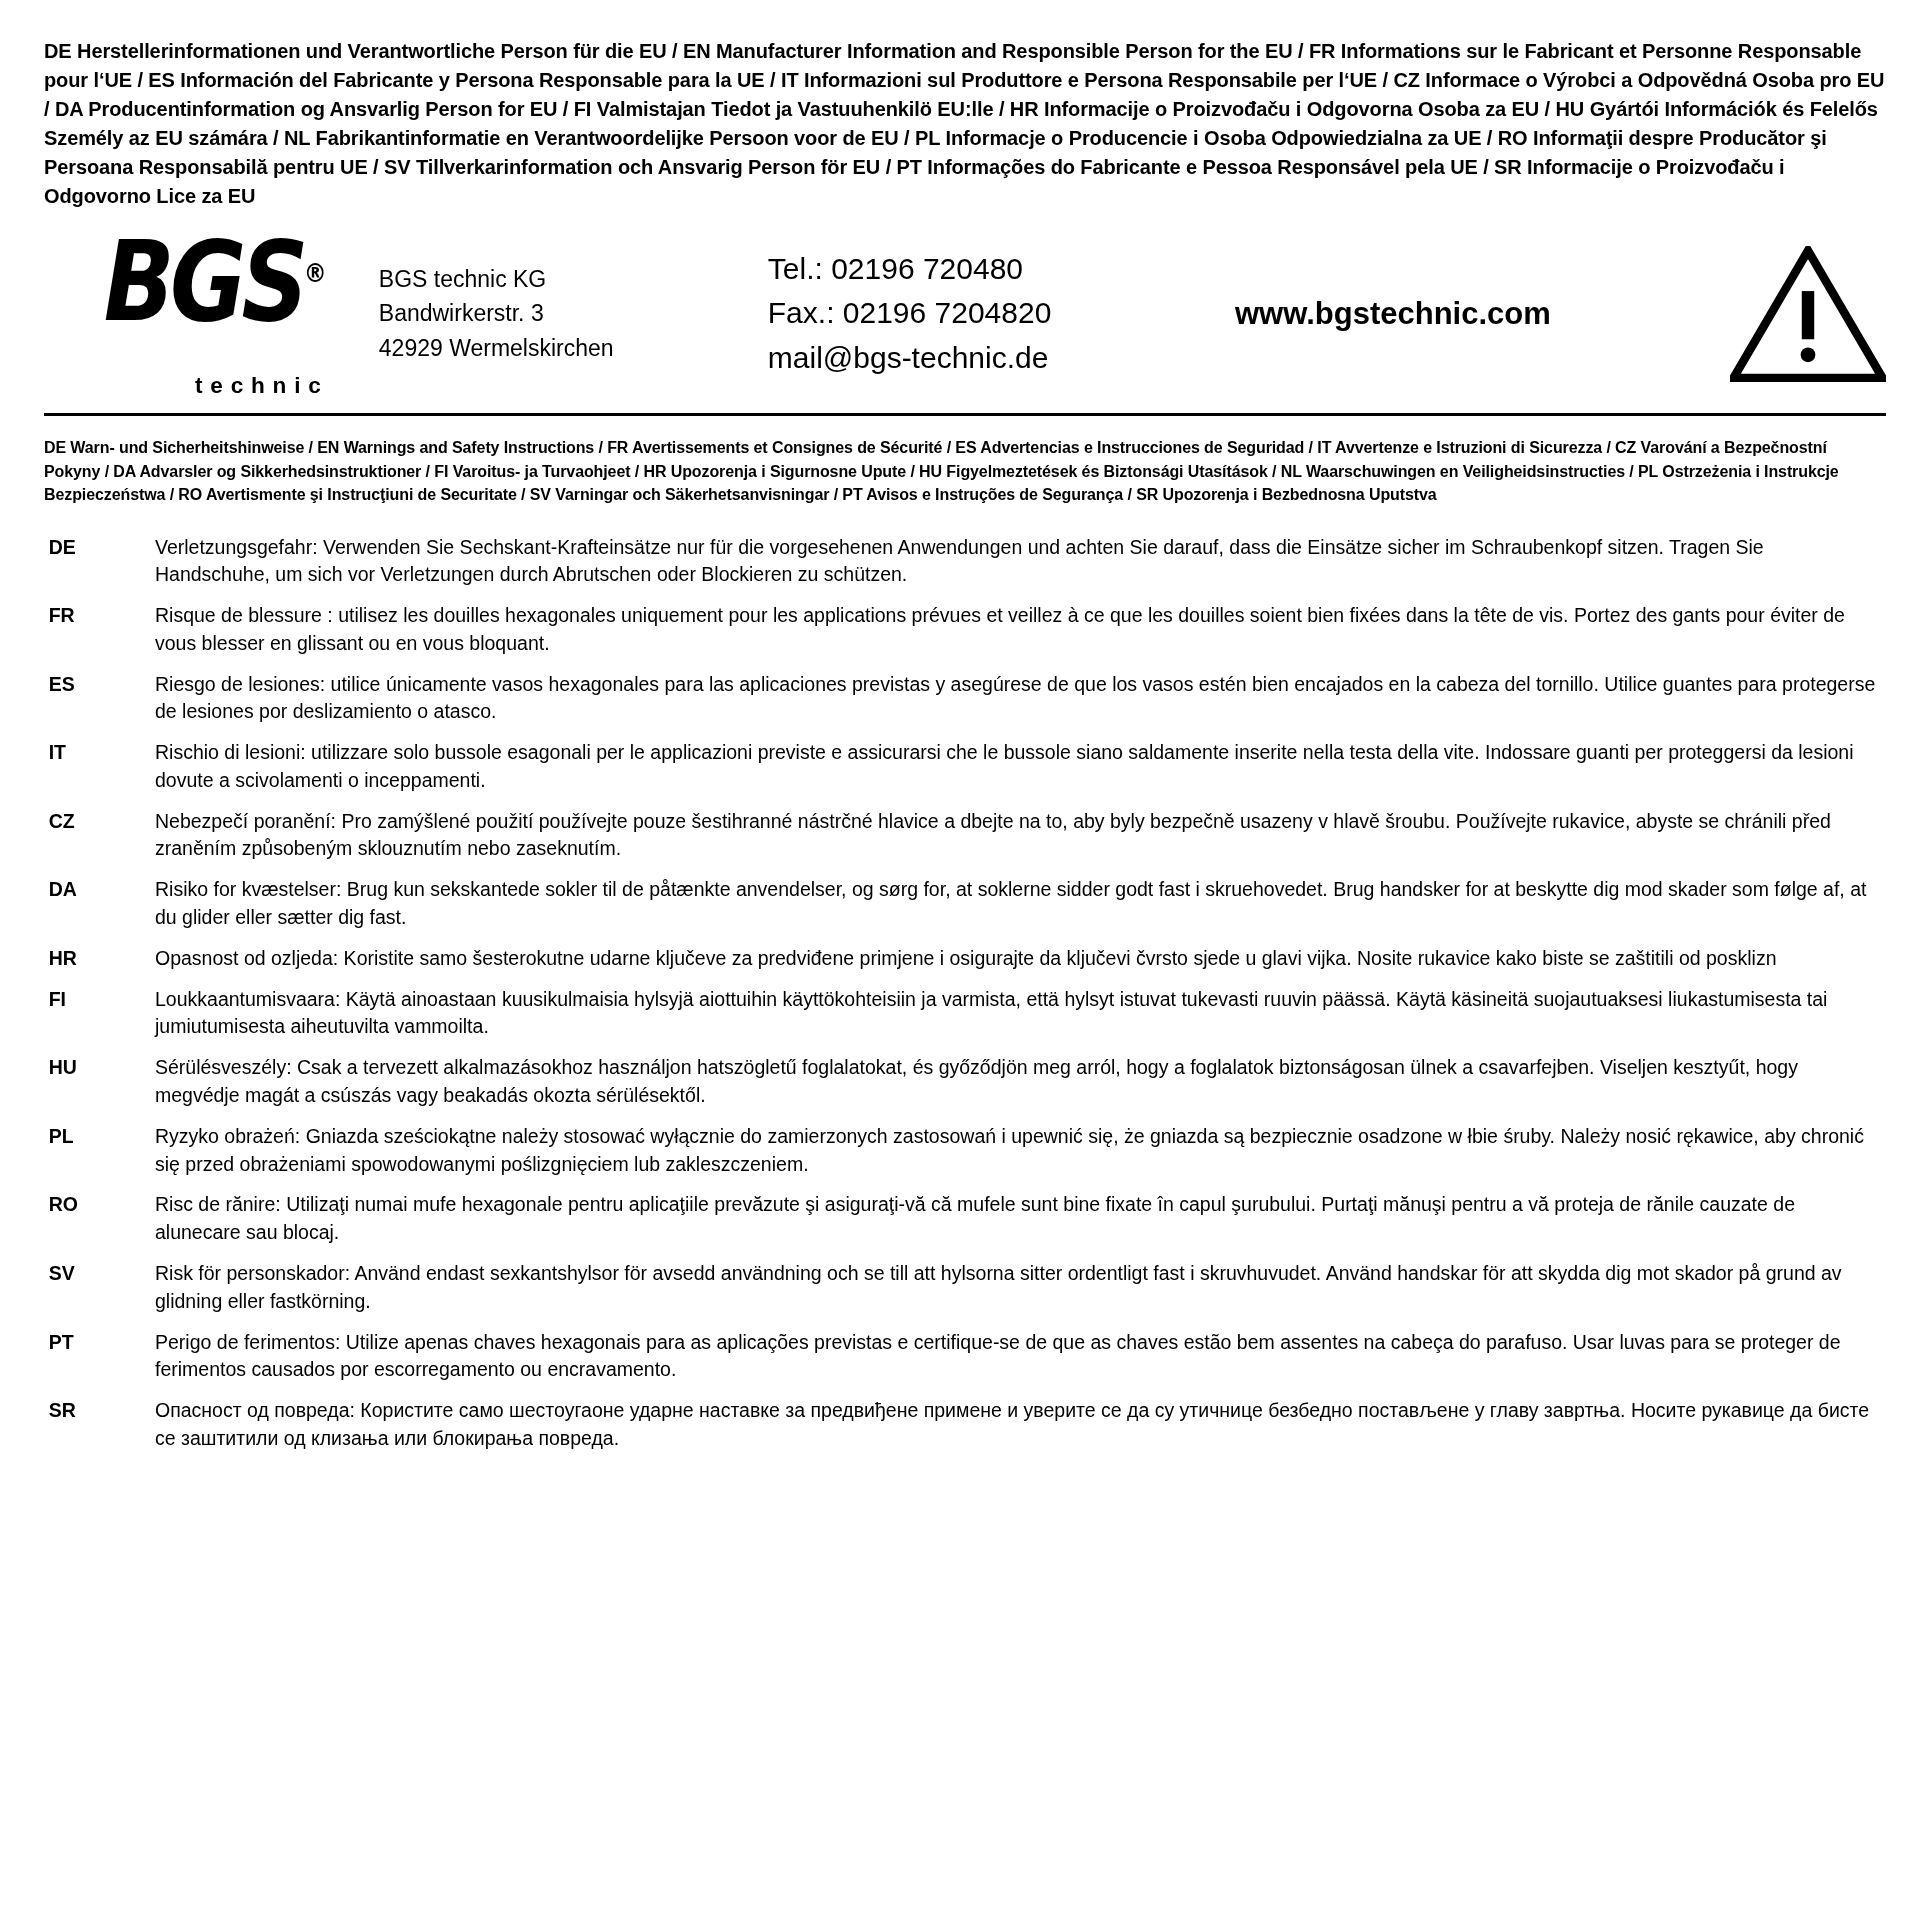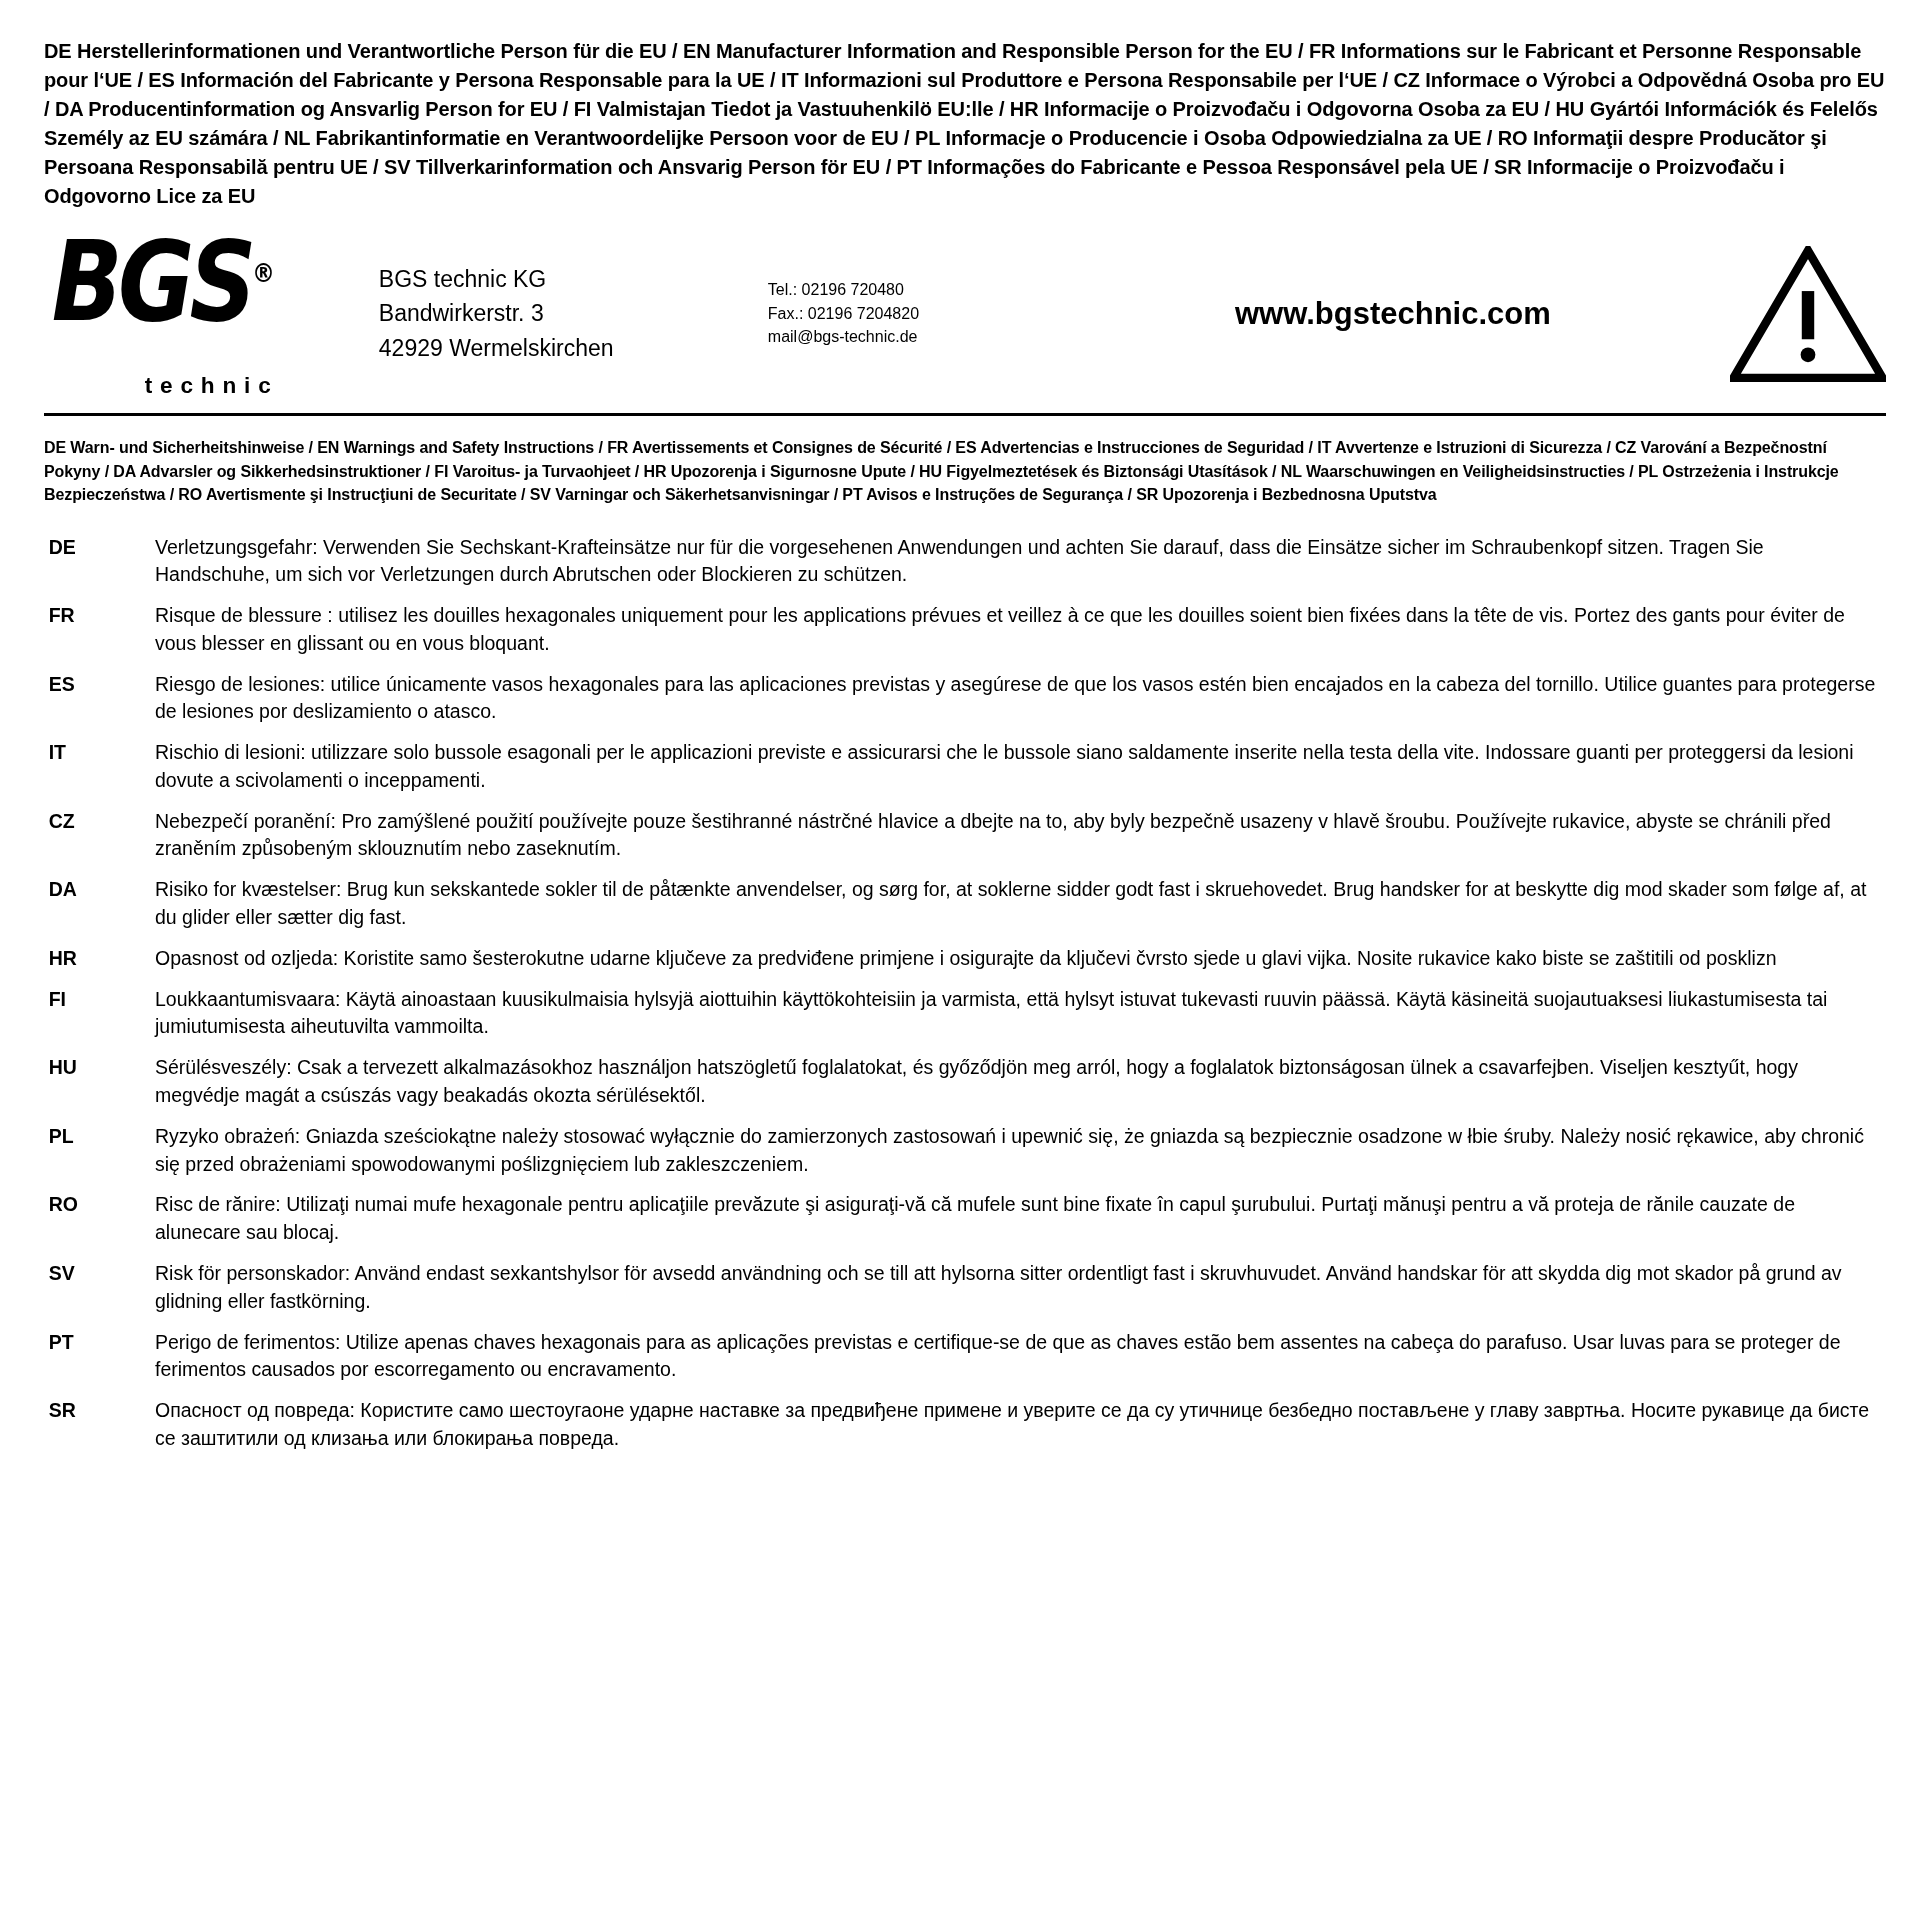--- a/index.html
+++ b/index.html
@@ -38,20 +38,21 @@
     border-bottom: 3.9px solid #000;
     padding-bottom: 14px;
     margin-bottom: 20px;
     min-height: 156px;
   }
   .logo-cell {
     width: 327px;
     flex: 0 0 327px;
     position: relative;
     padding-left: 7.8px;
+    text-align: center;
   }
   .logo-bgs {
     font-family: "DejaVu Sans", sans-serif;
     font-weight: bold;
     font-size: 93px;
     letter-spacing: -4.7px;
     line-height: 1;
     font-style: italic;
     display: inline-block;
     transform: scaleY(1.18);
@@ -71,21 +72,21 @@
     margin-top: 52px;
     padding-left: 93px;
   }
   .addr-cell {
     flex: 0 0 389px;
     font-size: 23px;
     line-height: 1.48;
   }
   .tel-cell {
     flex: 0 0 342px;
-    font-size: 16px;
+    font-size: 30px;
     line-height: 1.48;
   }
   .web-cell {
     flex: 1 1 auto;
     text-align: center;
     font-size: 31px;
     font-weight: bold;
     padding-right: 23px;
   }
   .warn-cell {

